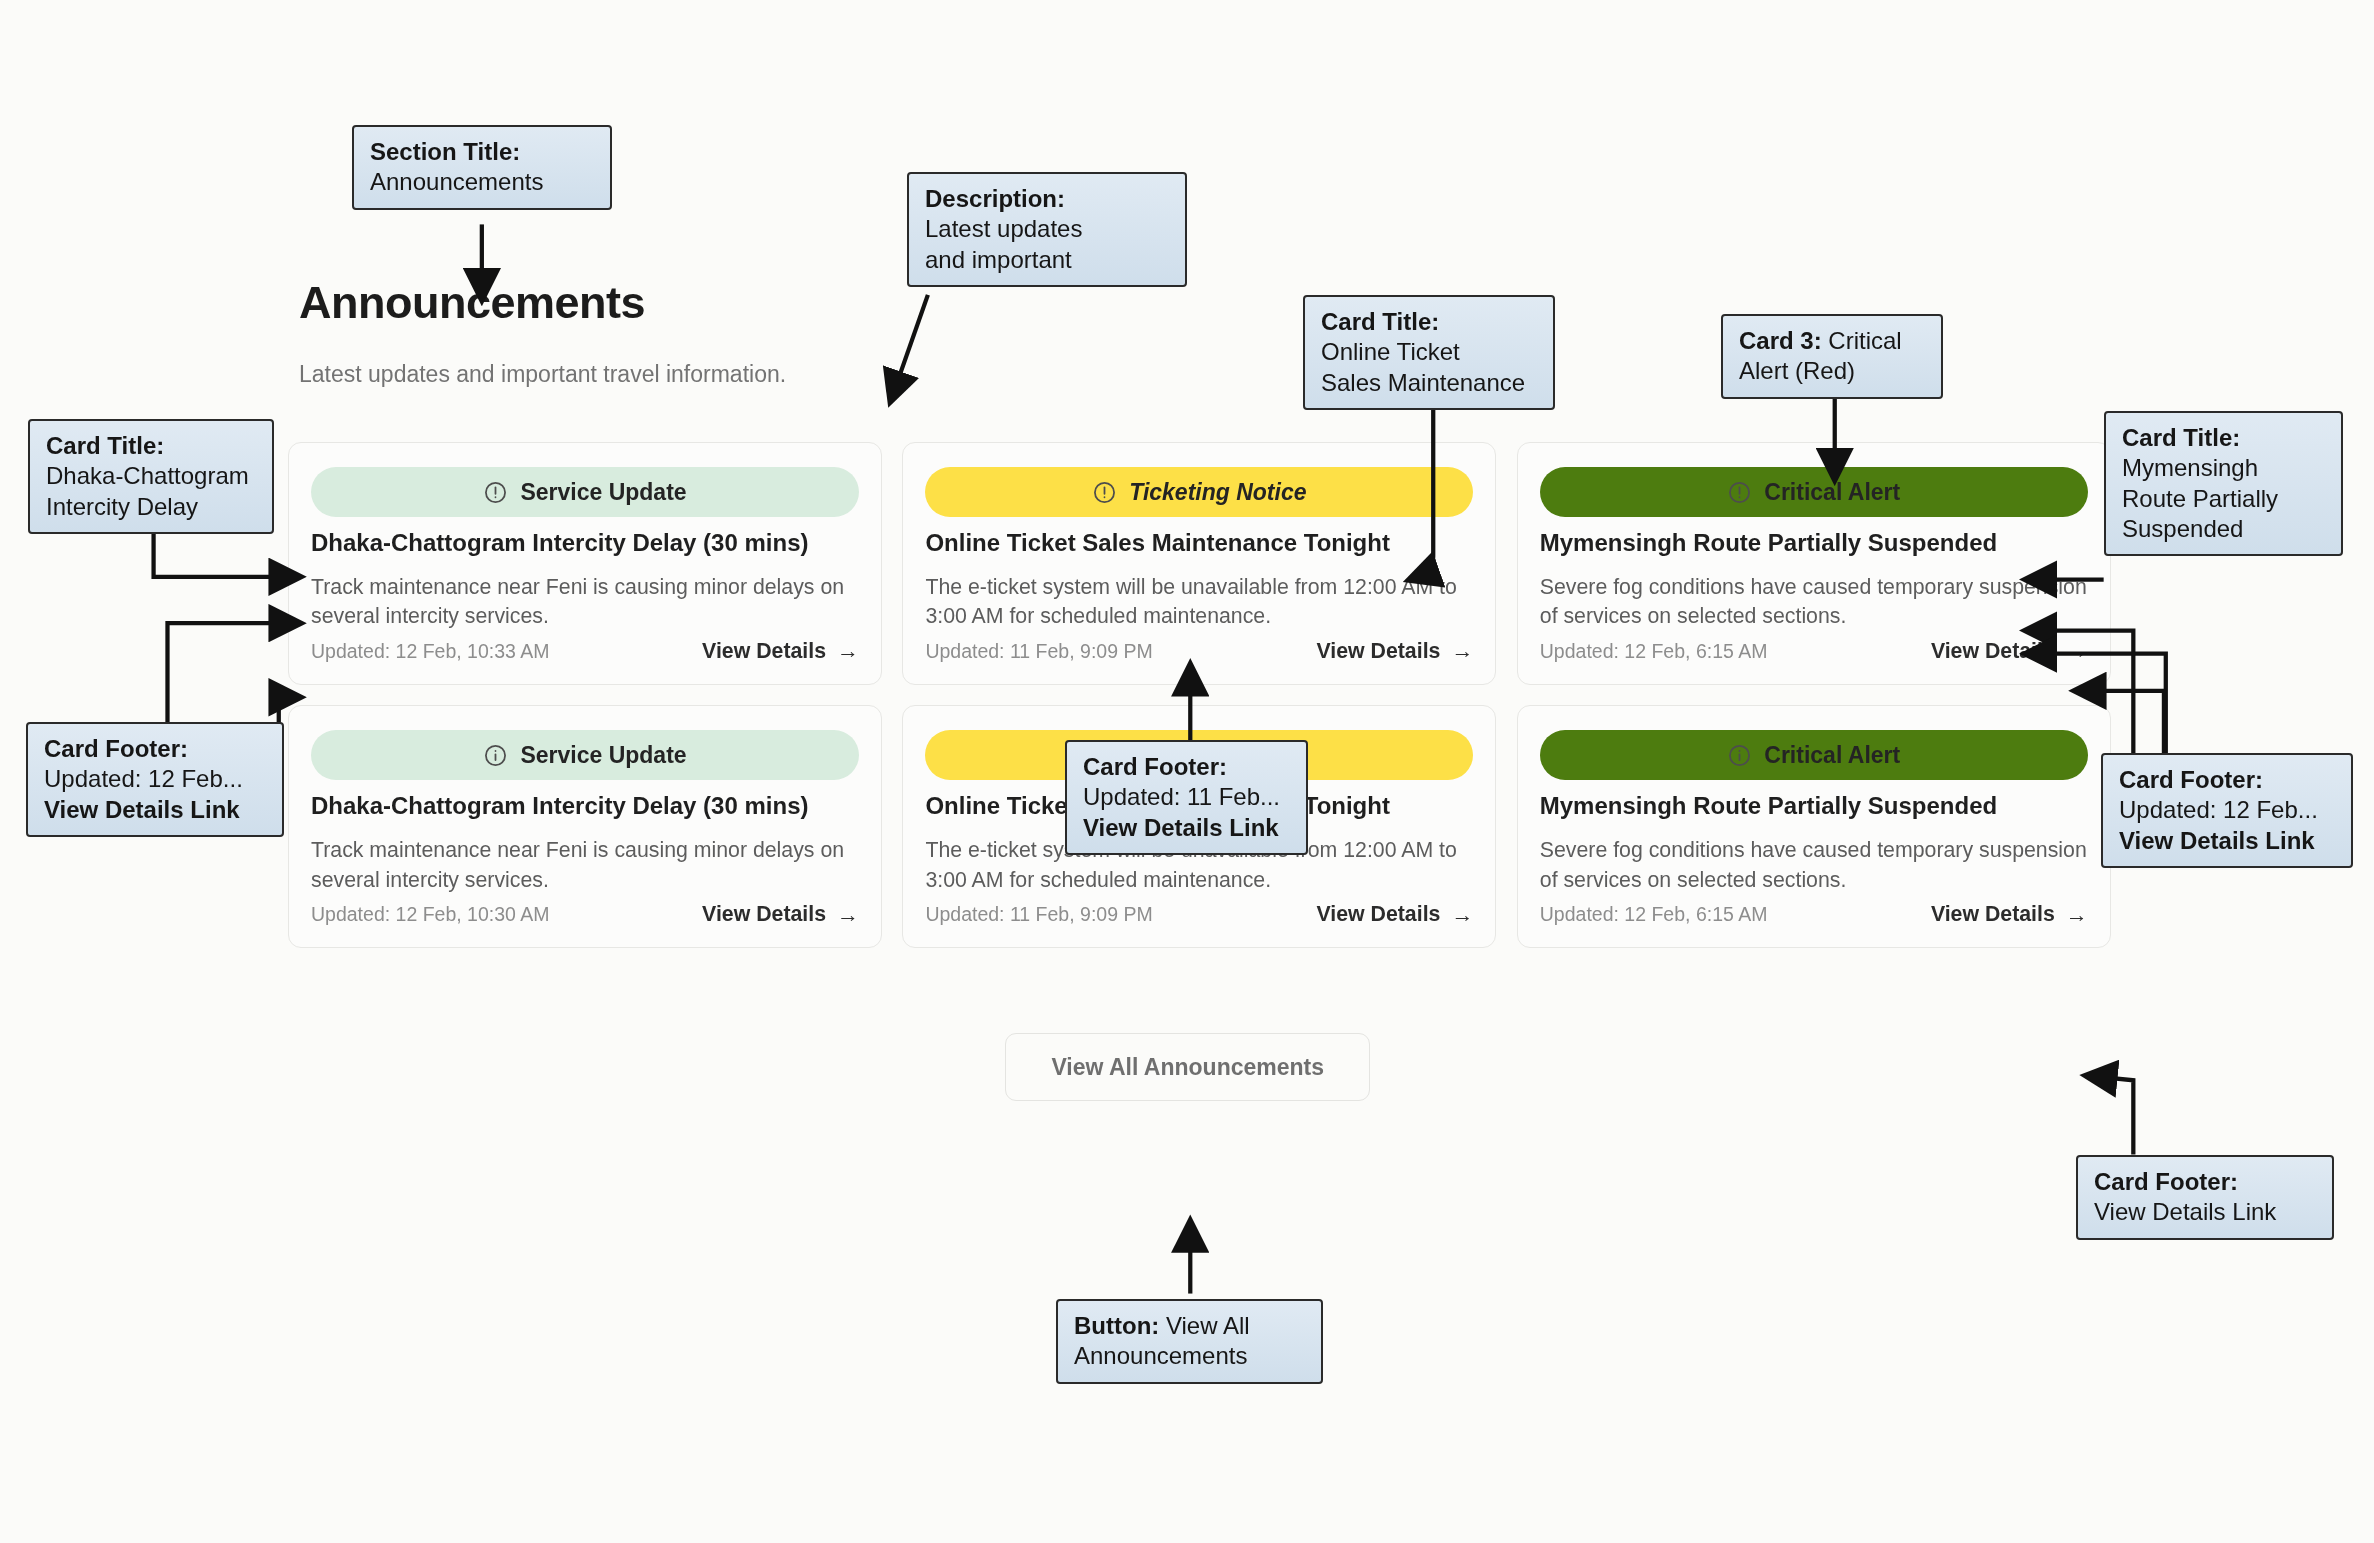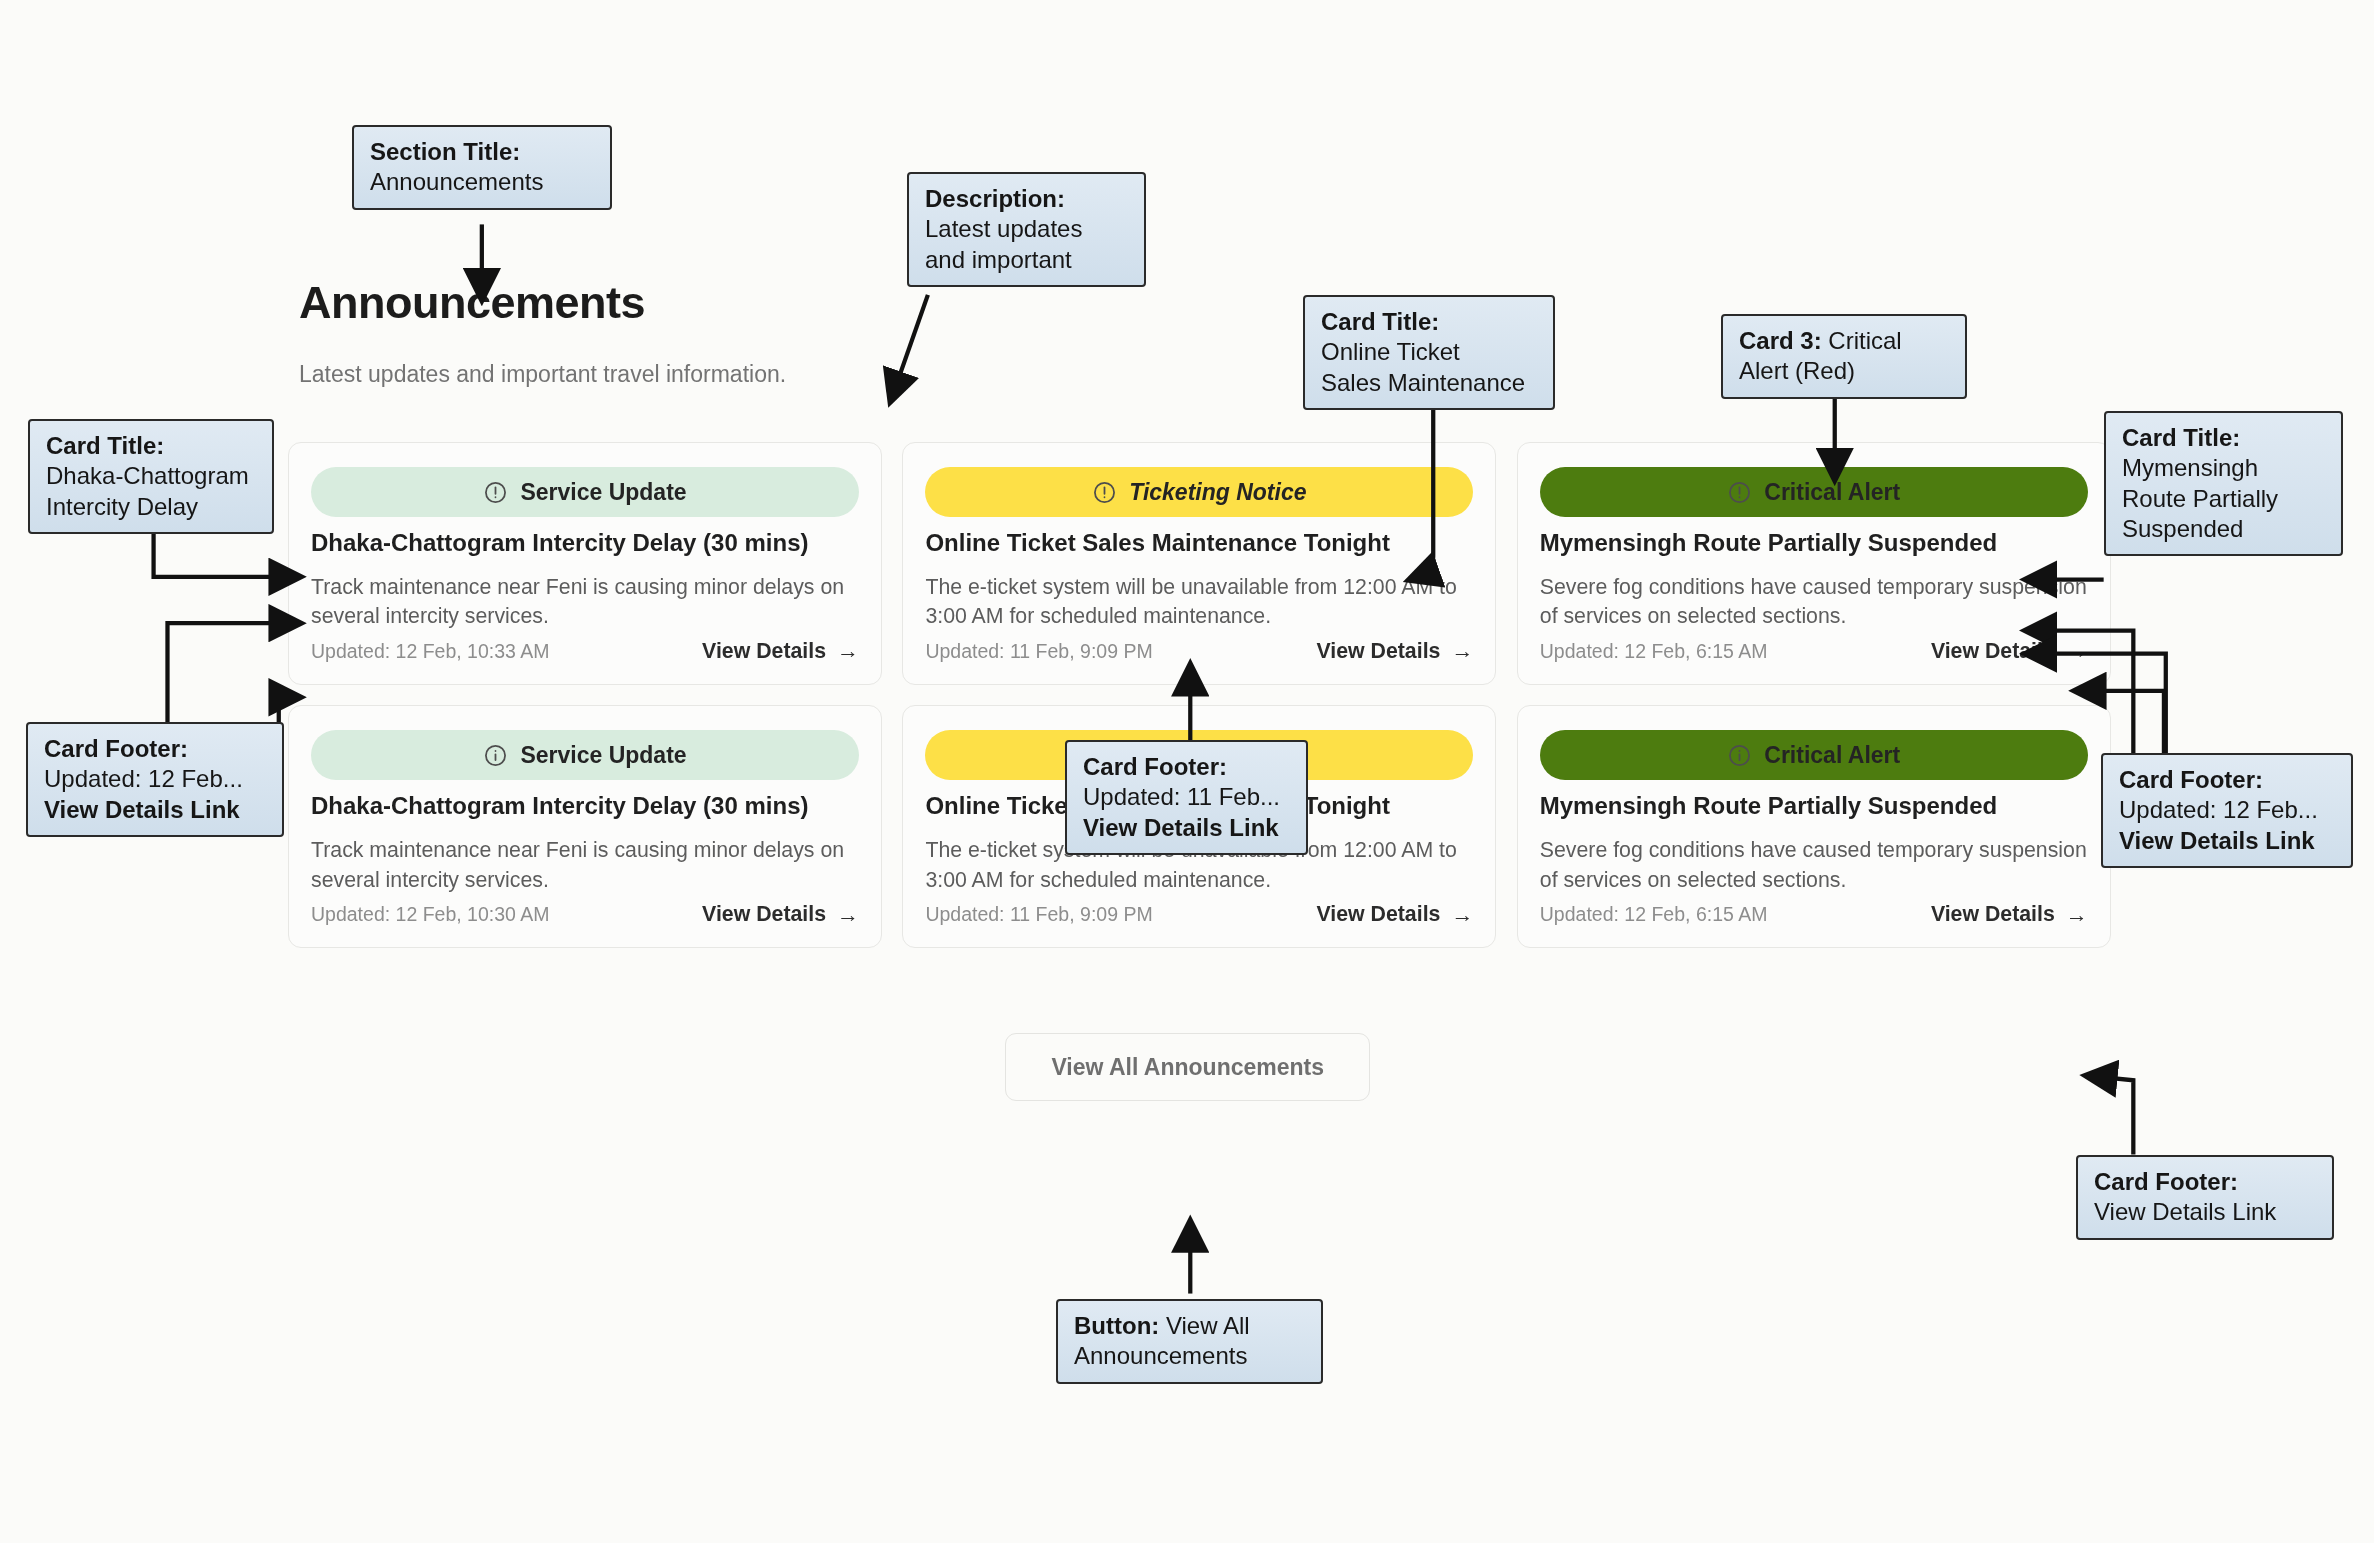--- a/index.html
+++ b/index.html
@@ -340,31 +340,31 @@
 
     <div class="viewall-wrap">
       <button class="viewall-btn">View All Announcements</button>
     </div>
   </div>
 
   <div class="callout" style="left:352px;  top:125px;  width:260px;">
       <span class="ln"><b>Section Title:</b></span>
       <span class="ln">Announcements</span>
     </div>
-  <div class="callout" style="left:907px;  top:172px;  width:239px;">
+  <div class="callout" style="left:907px;  top:172px;  width:280px;">
       <span class="ln"><b>Description:</b></span>
       <span class="ln">Latest updates</span>
       <span class="ln">and important</span>
     </div>
   <div class="callout" style="left:1303px; top:295px;  width:252px;">
       <span class="ln"><b>Card Title:</b></span>
       <span class="ln">Online Ticket</span>
       <span class="ln">Sales Maintenance</span>
     </div>
-  <div class="callout" style="left:1721px; top:314px;  width:246px;">
+  <div class="callout" style="left:1721px; top:314px;  width:222px;">
       <span class="ln"><b>Card 3:</b> Critical</span>
       <span class="ln">Alert (Red)</span>
     </div>
   <div class="callout" style="left:2104px; top:411px;  width:239px;">
       <span class="ln"><b>Card Title:</b></span>
       <span class="ln">Mymensingh</span>
       <span class="ln">Route Partially</span>
       <span class="ln">Suspended</span>
     </div>
   <div class="callout" style="left:28px;   top:419px;  width:246px;">

